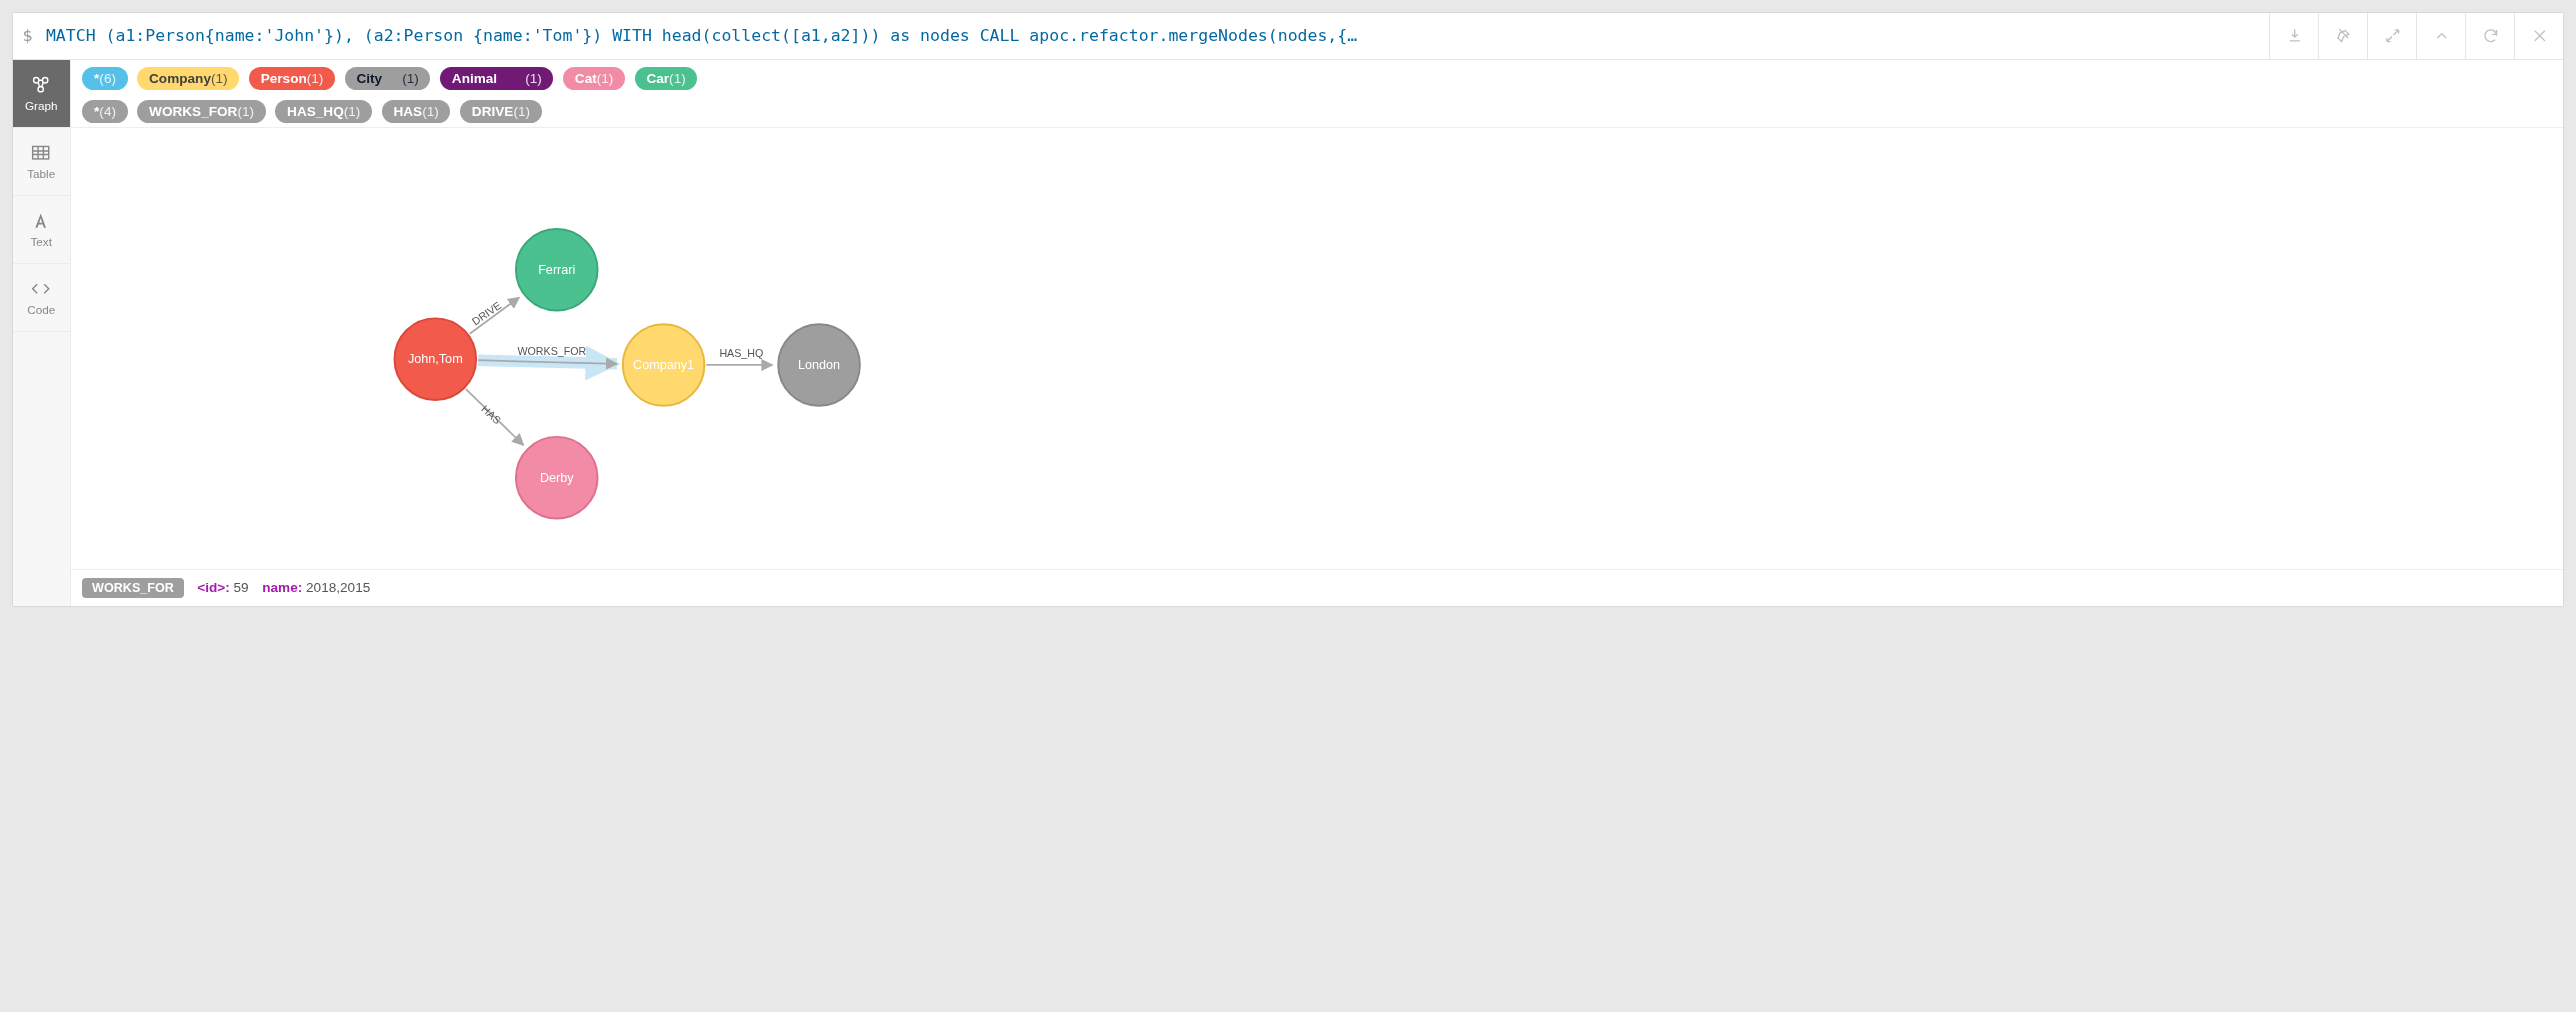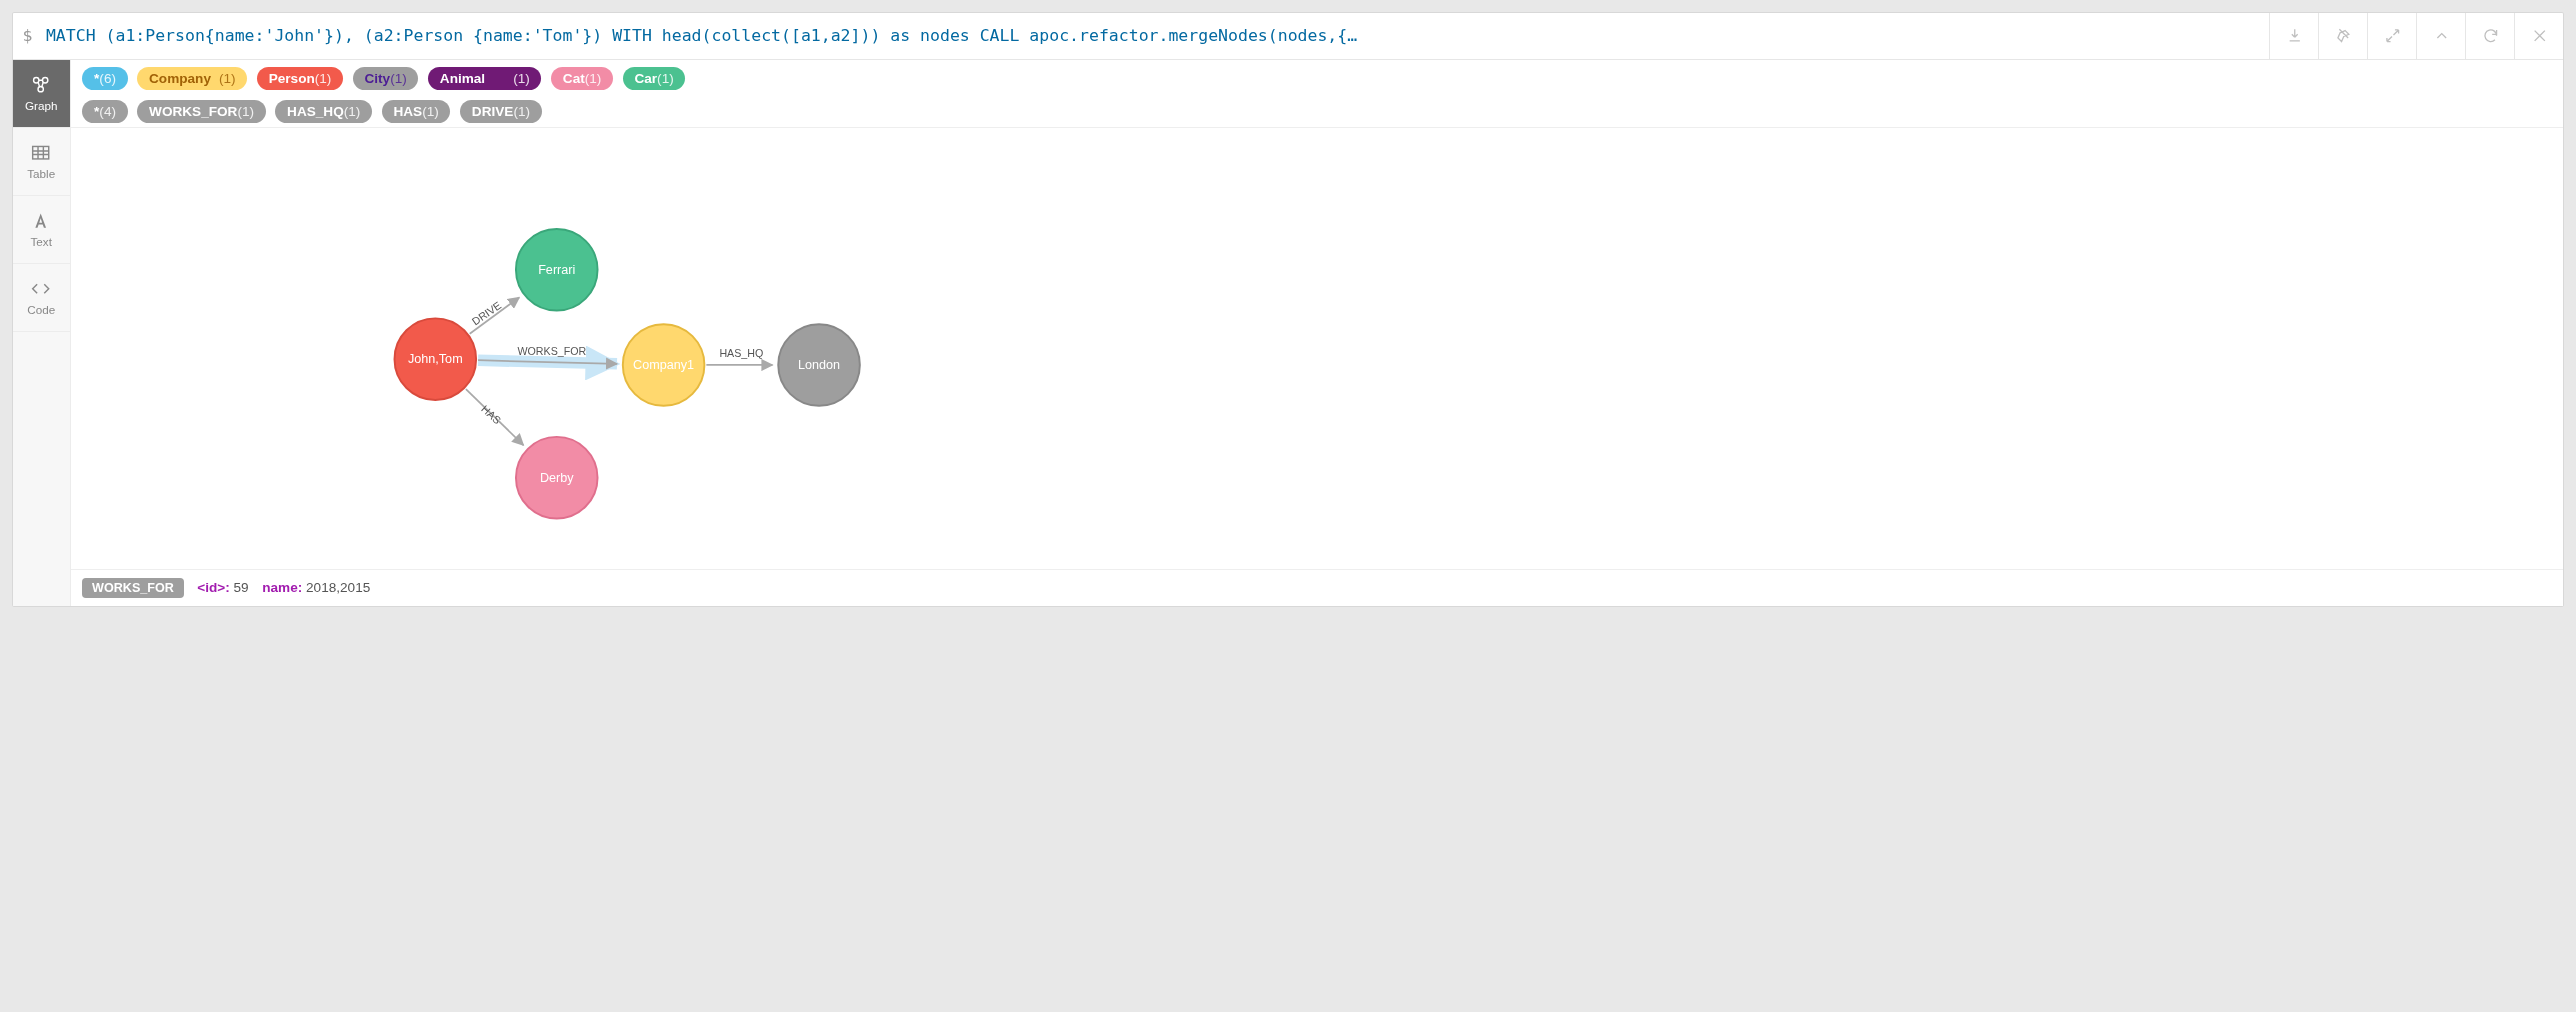--- a/index.html
+++ b/index.html
@@ -113,29 +113,29 @@
       </div>
     </div>
 
     <div class="canvas-wrap">
       <div class="pillbar">
         <div class="pillrow" id="node-pill-row">
             <span class="pill" style="background: rgb(85, 192, 232); color: rgb(255, 255, 255);">
               <span>*</span>
               <span class="cnt">(6)</span>
             </span>
-            <span class="pill light" style="background: rgb(255, 216, 110); color: #a16207; gap: 8px;">
+            <span class="pill light" style="background: rgb(255, 216, 110); color: #404040;">
               <span>Company</span>
               <span class="cnt">(1)</span>
             </span>
             <span class="pill" style="background: rgb(242, 90, 75); color: rgb(255, 255, 255);">
               <span>Person</span>
               <span class="cnt">(1)</span>
             </span>
-            <span class="pill" style="background: rgb(158, 158, 158); color: #4c1d95;">
+            <span class="pill" style="background: rgb(158, 158, 158); color: #0f172a; gap: 20px;">
               <span>City</span>
               <span class="cnt">(1)</span>
             </span>
             <span class="pill" style="background: #701a75; color: rgb(255, 255, 255); gap: 28px;">
               <span>Animal</span>
               <span class="cnt">(1)</span>
             </span>
             <span class="pill" style="background: rgb(242, 140, 166); color: rgb(255, 255, 255);">
               <span>Cat</span>
               <span class="cnt">(1)</span>

